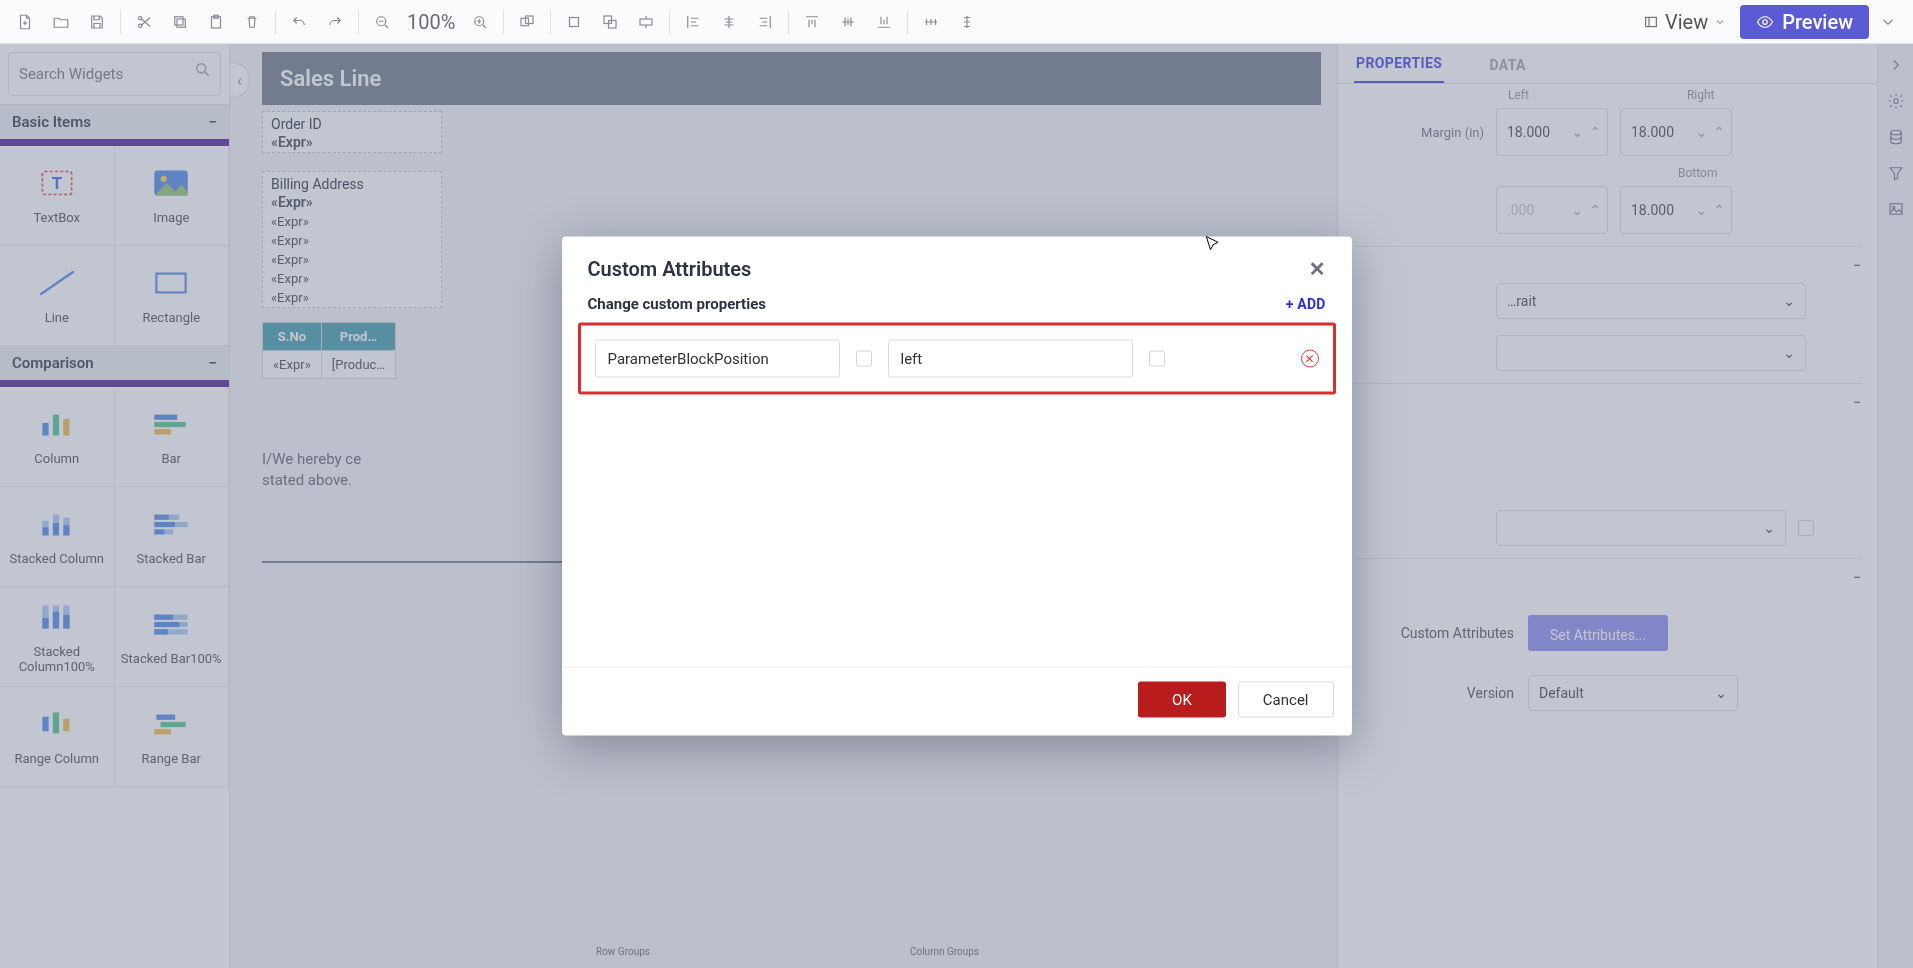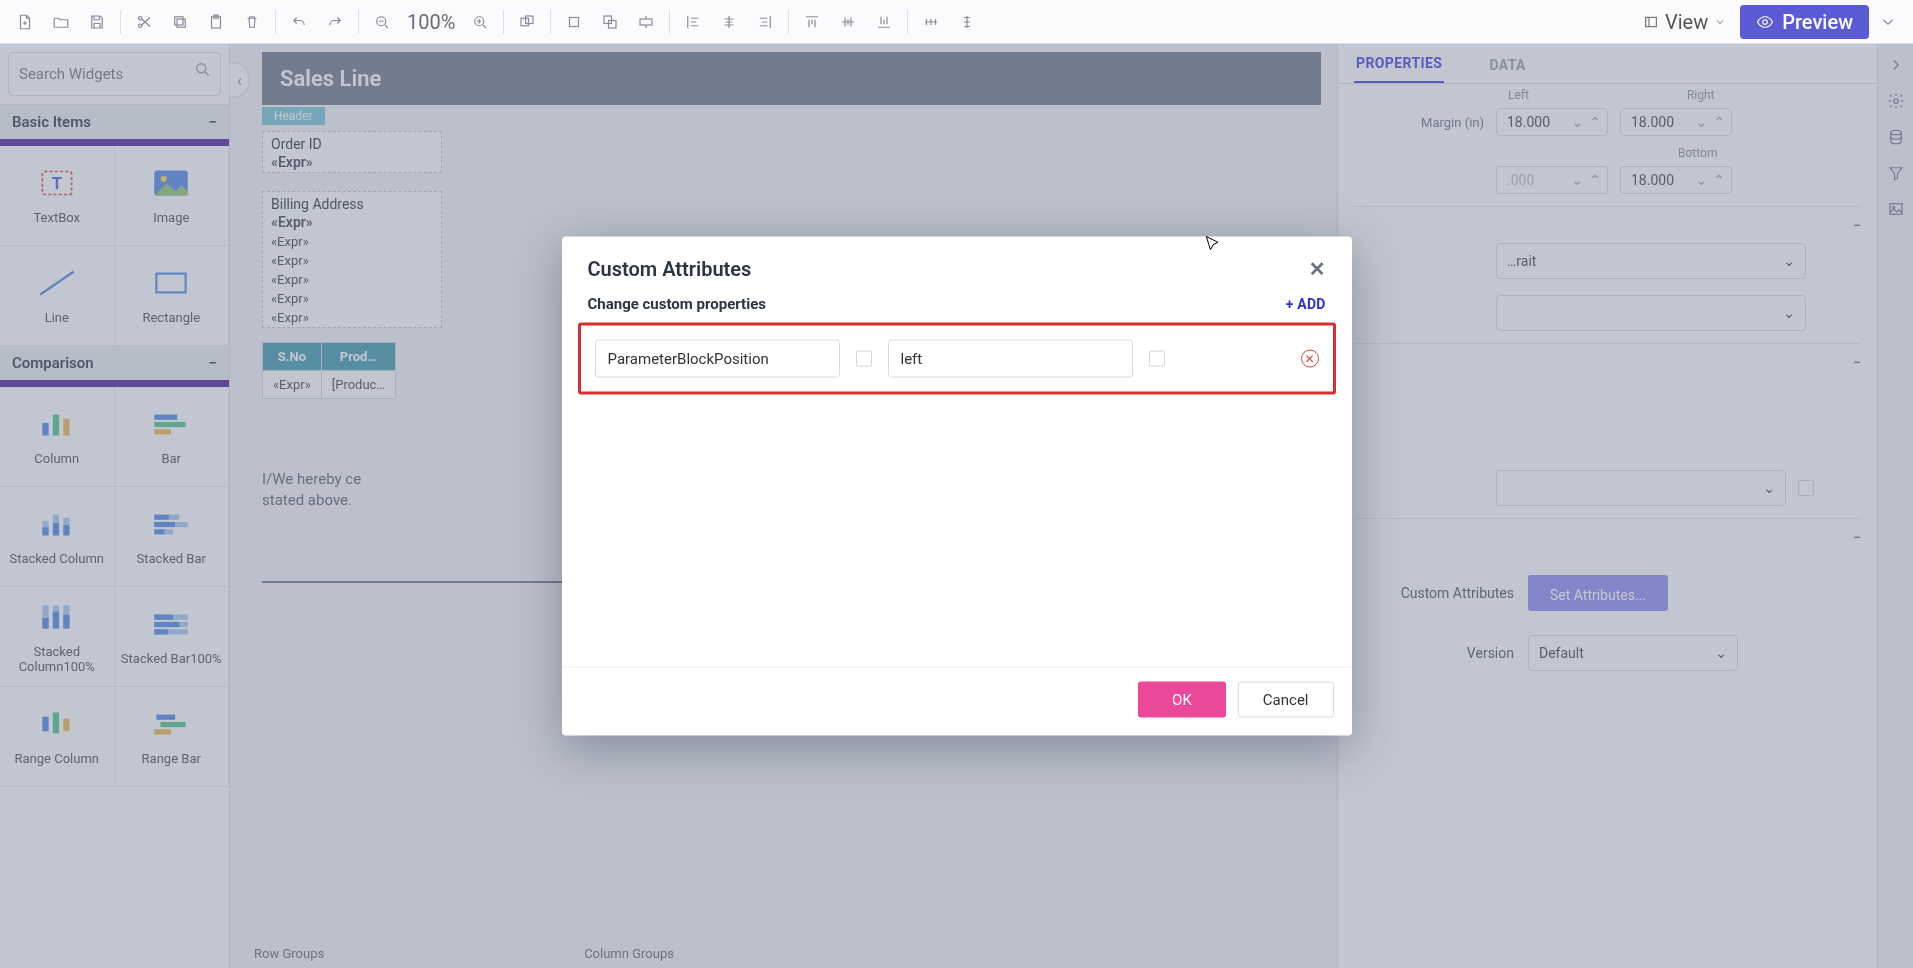--- a/index.html
+++ b/index.html
@@ -80,36 +80,36 @@
 }
 .section { border:1px dashed #bfc6cf; margin-top:6px; background:#fff; padding:0; }
 .section .label { font-size:14px; color:#28323d; padding:4px 8px 0; }
 .expr { font-family: inherit; font-weight:600; color:#3a3f4a; padding:2px 8px; font-size:14px; }
 .expr.small { font-weight:400; font-size:13px; }
 .tbl { margin-top:14px; border-collapse:collapse; }
 .tbl th { background:#3d9aa9; color:#fff; font-size:13px; font-weight:700; padding:6px 10px; border:1px solid #cfd6dd; }
 .tbl td { font-size:13px; padding:6px 10px; border:1px solid #cfd6dd; background:#fff; color:#444; }
 .cert { margin-top:70px; font-size:15px; color:#5a5f68; max-width:640px; line-height:1.4; }
 .sig { text-align:right; font-size:14px; color:#555; margin-top:70px; padding-right:36px; border-top:2px solid #6f7887; padding-top:4px; }
-.groups { position:absolute; bottom:0; left:24px; right:16px; height:22px; display:flex; gap:260px; font-size:13px; color:#666; }
+.groups { position:absolute; bottom:0; left:24px; right:16px; height:22px; display:flex; gap:260px; font-size:10px; color:#666;justify-content:center; }
 
 
 .props {
   width:540px; background:#fff; border-left:1px solid #e0e0e4;
   display:flex; flex-direction:column; position:relative;
   font-size:14px; color:#3a4250;
 }
 .prop-tabs { display:flex; height:40px; border-bottom:1px solid #e0e0e4; align-items:flex-end; padding:0 16px; gap:43px; }
 .prop-tab { padding:0 2px 10px; font-weight:700; color:#9aa0ab; letter-spacing:0.4px; }
 .prop-tab.active { color:#3d3de0; border-bottom:2px solid #3d3de0; }
 .prop-body { padding:0 16px 12px; overflow:auto; }
 .prop-row { display:flex; align-items:center; gap:12px; padding:4px 0; }
 .prop-row .lab { width:130px; text-align:right; font-size:13px; color:#6b7280; }
 .pval {
-  width:112px; height:28px; border:1px solid #d7dbe3; border-radius:4px;
+  width:112px; height:48px; border:1px solid #d7dbe3; border-radius:4px;
   display:flex; align-items:center; justify-content:space-between; padding:0 6px 0 10px; font-size:14px; color:#444;
 }
 .spin { display:flex; flex-direction:row; gap:6px; color:#9aa0ab; }
 .prop-sect-head { padding:10px 0 6px; border-top:1px solid #e8e8ee; margin-top:8px; display:flex; justify-content:flex-end; }
 .wide-select {
   height:36px; border:1px solid #d7dbe3; border-radius:4px;
   display:flex; align-items:center; justify-content:space-between; padding:0 10px; font-size:14px; color:#444;
   width:310px;
 }
 .attrib-row { display:flex; align-items:center; gap:14px; margin-top:24px; }
@@ -157,21 +157,21 @@
 .attr-row .v { width:245px; }
 .chk {
   width:16px; height:16px; border:1px solid #cfd4dd; border-radius:2px; display:inline-block;
 }
 .remove-ico {
   width:18px; height:18px; border:1.6px solid #e04545; border-radius:50%;
   display:flex; align-items:center; justify-content:center; color:#e04545; font-size:12px; margin-left:auto;
 }
 .dlg-body-fill { height:260px; }
 .dlg-footer { padding:14px 18px 18px; display:flex; justify-content:flex-end; gap:12px; border-top:1px solid #eceef2; }
-.btn-ok { height:36px; padding:0 34px; background:#ec4899; color:#fff; border:none; border-radius:3px; font-size:15px; }
+.btn-ok { height:36px; padding:0 34px; background:#b91c1c; color:#fff; border:none; border-radius:3px; font-size:15px; }
 .btn-cancel { height:36px; padding:0 24px; background:#fff; color:#333; border:1px solid #d7dbe3; border-radius:3px; font-size:15px; }
 
 .cursor { position:absolute; left:1203px; top:190px; pointer-events:none; }
 .cursor svg { width:20px; height:20px; }
 </style>
 </head>
 <body>
 
 <div class="toolbar">
   <div class="tb-btn">
@@ -512,21 +512,20 @@
           </div>
         <span>Range Bar</span>
       </div>
     </div>
   </div>
 
   <div class="canvas-area">
     <div class="collapse-handle">‹</div>
     <div class="report">
       <div class="report-title">Sales Line</div>
-      <div><span class="header-tab">Header</span></div>
 
       <div class="section" style="width:180px;">
         <div class="label">Order ID</div>
         <div class="expr">«Expr»</div>
       </div>
 
       <div class="section" style="width:180px; margin-top:18px;">
         <div class="label">Billing Address</div>
         <div class="expr">«Expr»</div>
         <div class="expr small">«Expr»</div>

